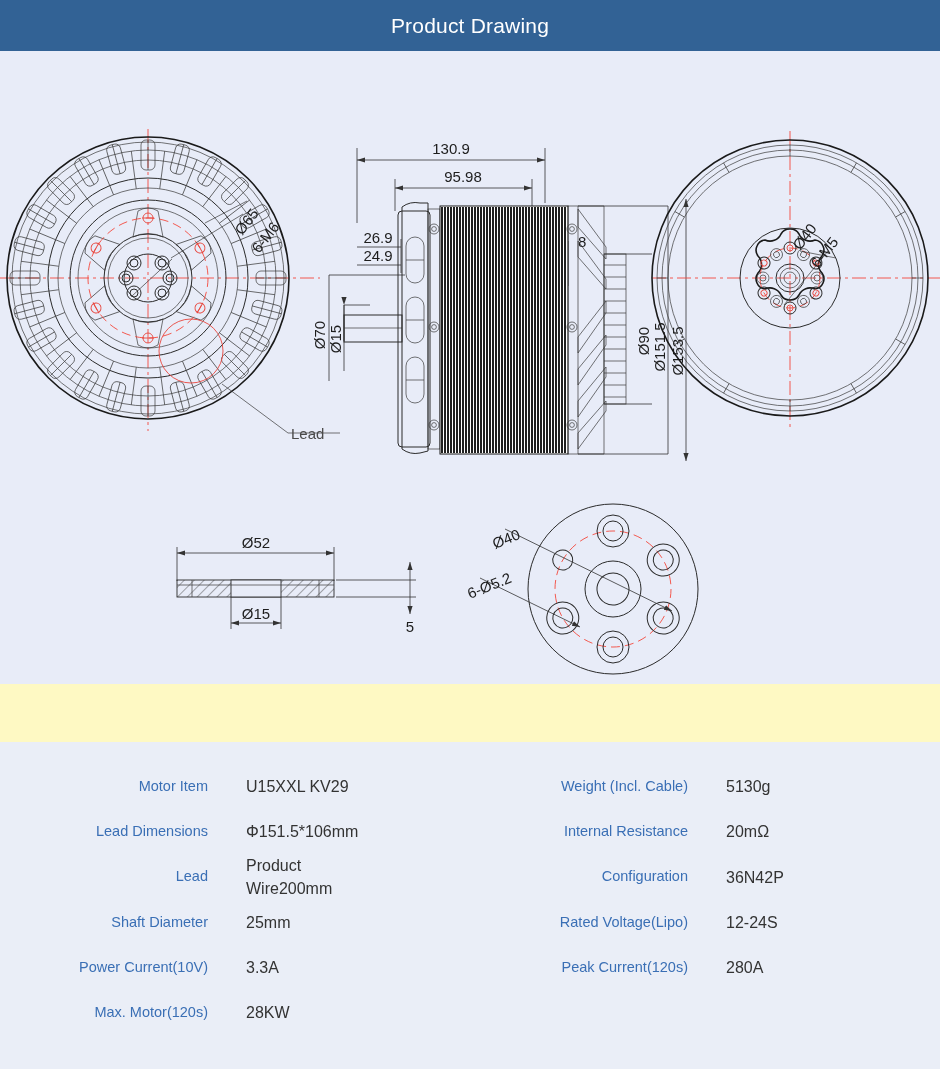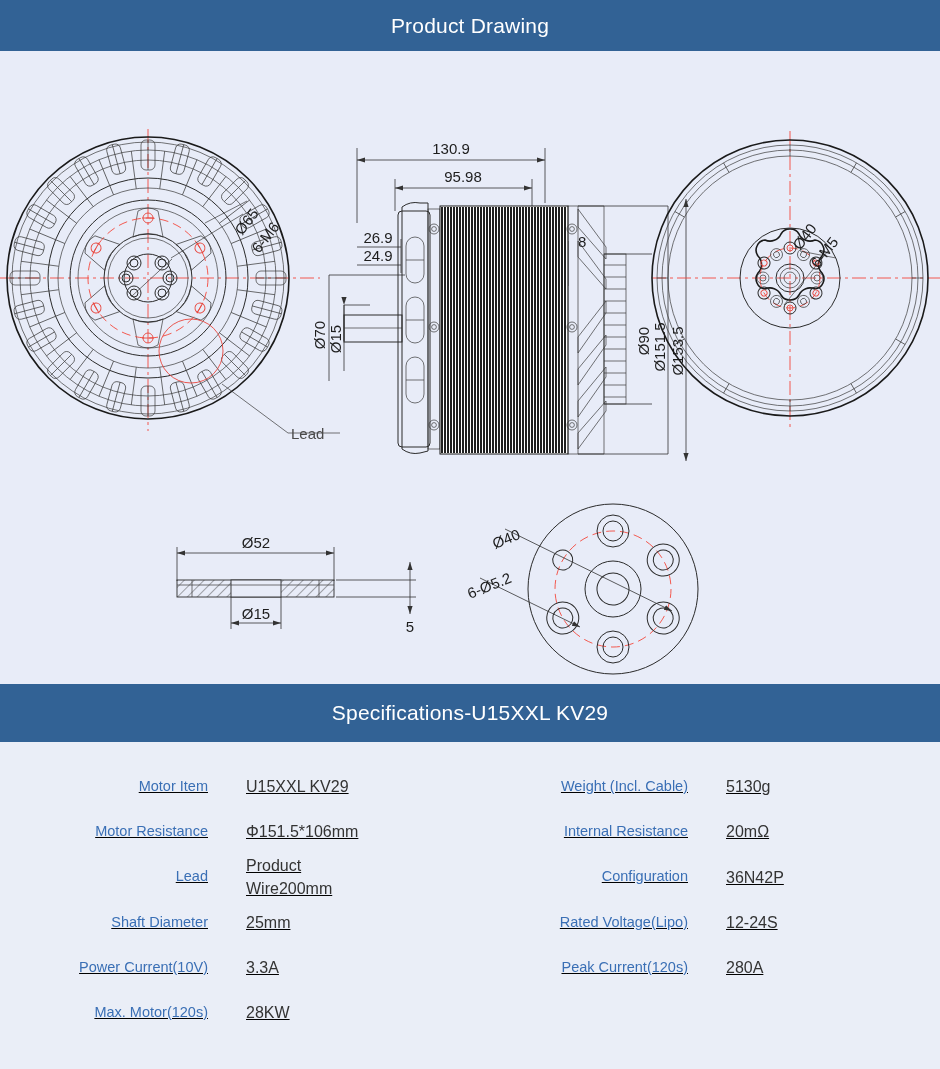--- a/index.html
+++ b/index.html
@@ -62,21 +62,20 @@
     width: 940px;
     height: 327px;
     background: #eaeef7;
     padding-top: 22px;
     box-sizing: border-box;
   }
   .spec-grid {
     display: grid;
     grid-template-columns: 208px 270px 210px 252px;
     row-gap: 0px;
-    text-decoration: underline;
   }
   .spec-row {
     display: contents;
   }
   .spec-label {
     color: #3a6fb5;
     font-size: 14.5px;
     text-align: right;
     padding-right: 0px;
     line-height: 1.35;
@@ -795,36 +794,33 @@
           <line class="dim" x1="505" y1="478" x2="672" y2="560" marker-end="url(#arrL)"></line>
           <line class="dim" x1="480" y1="527" x2="580" y2="576" marker-end="url(#arrL)"></line>
           <text class="dimtxt" transform="translate(495,498) rotate(-22)">Ø40</text>
           <text class="dimtxt" transform="translate(470,548) rotate(-22)">6-Ø5.2</text>
         </g>
       </g>
 
     </svg>
   </div>
 
-  <div class="banner" id="banner-specs">
-    <span>Specifications-U15XXL KV29</span>
-  </div>
 
   <div class="spec-table">
     <div class="spec-grid">
 
       <div class="spec-row">
         <div class="spec-label">Motor Item</div>
         <div class="spec-value">U15XXL KV29</div>
         <div class="spec-label">Weight (Incl. Cable)</div>
         <div class="spec-value">5130g</div>
       </div>
 
       <div class="spec-row">
-        <div class="spec-label">Motor Resistance</div>
+        <div class="spec-label">Lead Dimensions</div>
         <div class="spec-value">Φ151.5*106mm</div>
         <div class="spec-label">Internal Resistance</div>
         <div class="spec-value">20mΩ</div>
       </div>
 
       <div class="spec-row">
         <div class="spec-label">Lead</div>
         <div class="spec-value wrap">Product
 Wire200mm</div>
         <div class="spec-label">Configuration</div>

